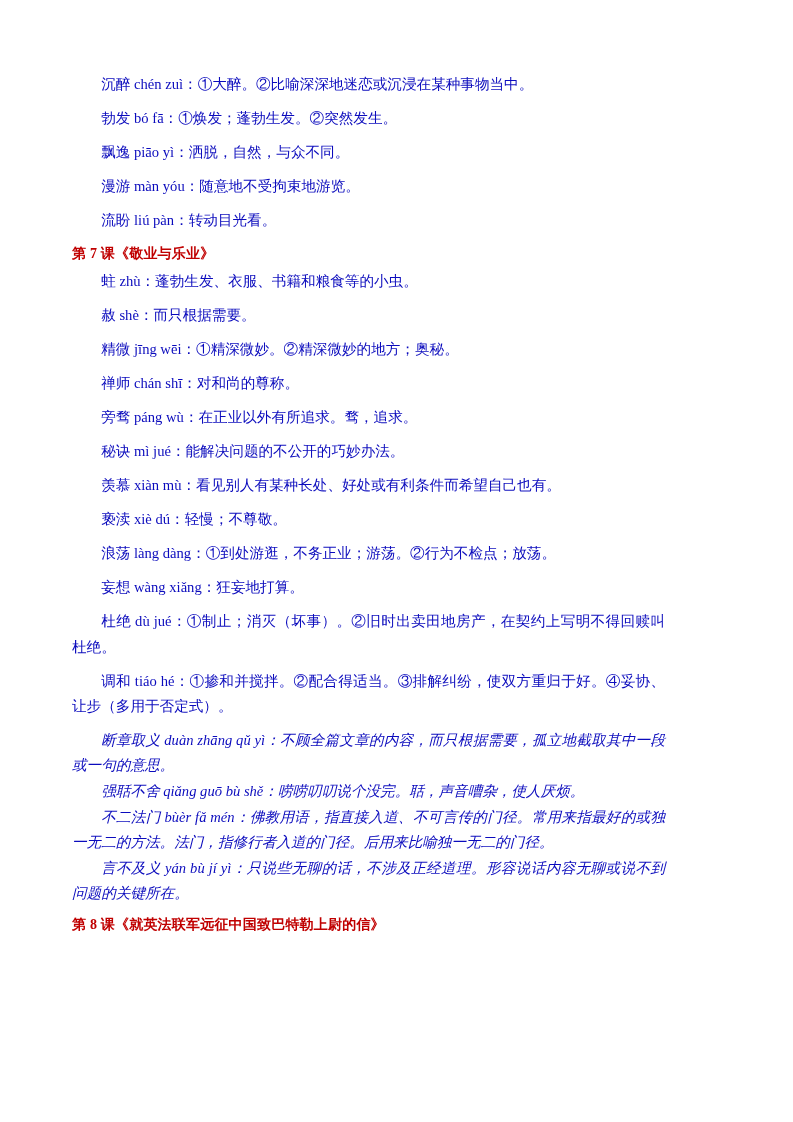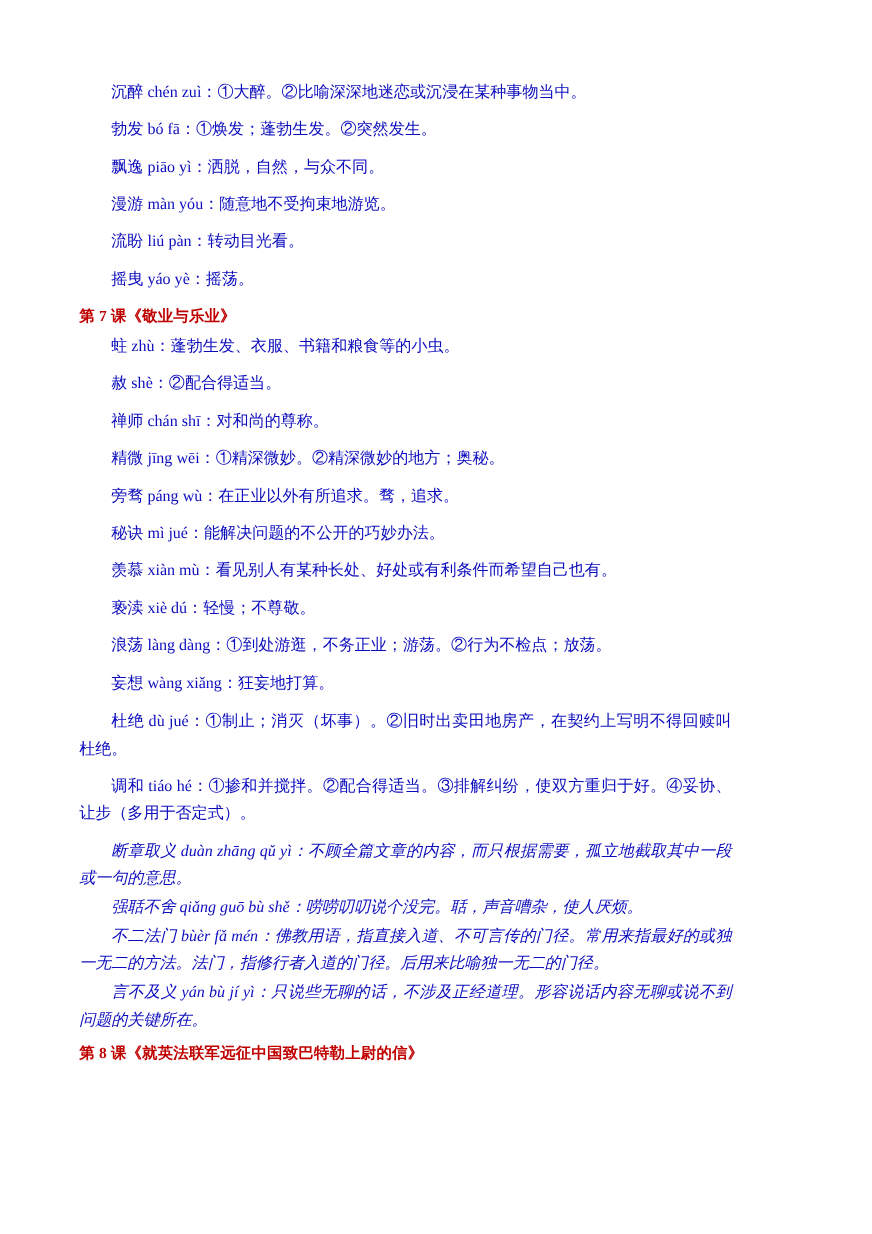--- a/index.html
+++ b/index.html
@@ -49,29 +49,28 @@
 
 <div class="page">
   <div class="doc-body">
 
     <div class="block-1">
       <p class="entry">沉醉 chén zuì：①大醉。②比喻深深地迷恋或沉浸在某种事物当中。</p>
       <p class="entry">勃发 bó fā：①焕发；蓬勃生发。②突然发生。</p>
       <p class="entry">飘逸 piāo yì：洒脱，自然，与众不同。</p>
       <p class="entry">漫游 màn yóu：随意地不受拘束地游览。</p>
       <p class="entry">流盼 liú pàn：转动目光看。</p>
-      <p class="entry">摇曳 yáo yè：摇荡。</p>
     </div>
 
     <div class="block-2">
       <p class="heading">第 7 课《敬业与乐业》</p>
       <p class="entry">蛀 zhù：蓬勃生发、衣服、书籍和粮食等的小虫。</p>
-      <p class="entry">赦 shè：②配合得适当。</p>
+      <p class="entry">赦 shè：而只根据需要。</p>
+      <p class="entry">精微 jīng wēi：①精深微妙。②精深微妙的地方；奥秘。</p>
       <p class="entry">禅师 chán shī：对和尚的尊称。</p>
-      <p class="entry">精微 jīng wēi：①精深微妙。②精深微妙的地方；奥秘。</p>
       <p class="entry">旁骛 páng wù：在正业以外有所追求。骛，追求。</p>
       <p class="entry">秘诀 mì jué：能解决问题的不公开的巧妙办法。</p>
       <p class="entry">羡慕 xiàn mù：看见别人有某种长处、好处或有利条件而希望自己也有。</p>
       <p class="entry">亵渎 xiè dú：轻慢；不尊敬。</p>
       <p class="entry">浪荡 làng dàng：①到处游逛，不务正业；游荡。②行为不检点；放荡。</p>
       <p class="entry">妄想 wàng xiǎng：狂妄地打算。</p>
       <p class="entry">杜绝 dù jué：①制止；消灭（坏事）。②旧时出卖田地房产，在契约上写明不得回赎叫杜绝。</p>
       <p class="entry">调和 tiáo hé：①掺和并搅拌。②配合得适当。③排解纠纷，使双方重归于好。④妥协、让步（多用于否定式）。</p>
       <div class="block-3">
         <p class="entry">断章取义 duàn zhāng qǔ yì：不顾全篇文章的内容，而只根据需要，孤立地截取其中一段或一句的意思。</p>

